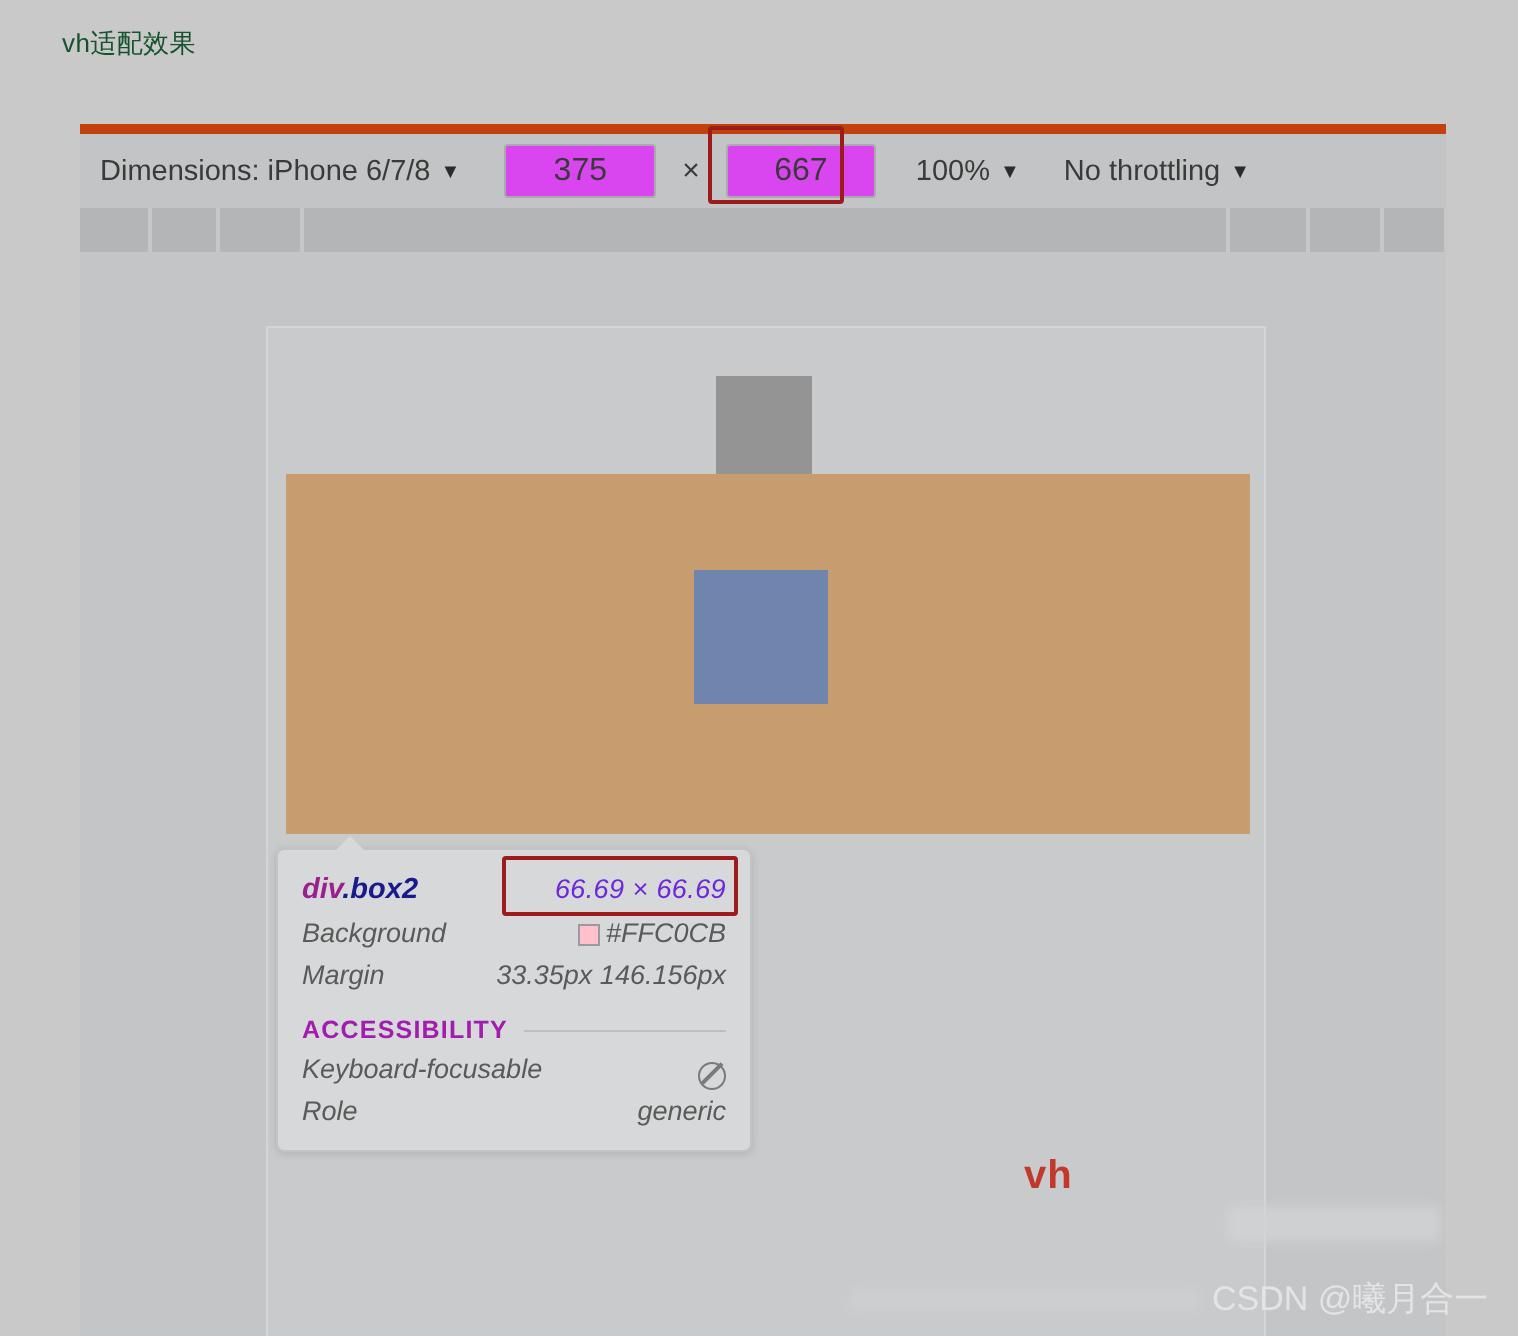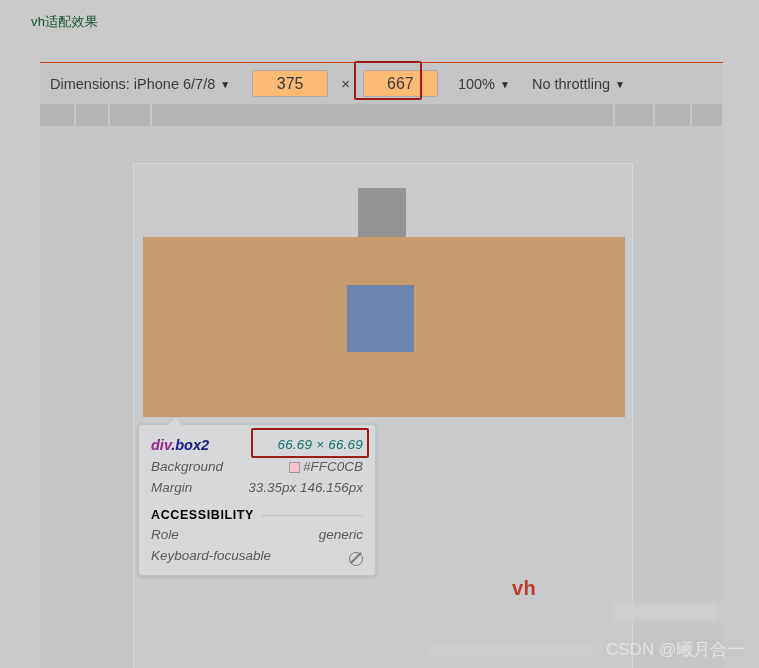--- a/index.html
+++ b/index.html
@@ -20,32 +20,32 @@
     font-size: 13px; color: #14532d; letter-spacing: .2px;
   }
 
   
   #device-toolbar {
     position: absolute; left: 40px; top: 62px;
     width: 683px; height: 42px;
     background: #c3c4c5;
     display: flex; align-items: center;
     padding-left: 10px;
-    border-top: 1px solid #c2410c;
+    border-top: 5px solid #c2410c;
   }
   .tb-label {
     font-size: 14.5px; color: #3a3a3a; white-space: nowrap;
   }
   .caret {
     display: inline-block; margin-left: 5px;
     font-size: 10px; color: #2b2b2b; transform: translateY(-1px);
   }
   .tb-input {
     height: 27px; min-width: 75px;
-    background: #fdba74;
+    background: #d946ef;
     border: 1px solid #a9aaab;
     border-radius: 2px;
     display: flex; align-items: center; justify-content: center;
     font-size: 16px; color: #3a3a3a;
   }
   #dim-select { margin-right: 22px; }
   #width-input { width: 76px; margin-right: 0; }
   .times { margin: 0 13px; font-size: 15px; color: #3a3a3a; }
   #height-wrap { position: relative; }
   #height-input { width: 64px; }
@@ -134,21 +134,21 @@
     display: flex; align-items: center; justify-content: space-between;
     line-height: 1.55; white-space: nowrap; font-style: italic;
   }
   #tt-header { position: relative; margin-bottom: 1px; }
   #tt-selector {
     font-size: 14.5px; font-weight: 700;
   }
   #tt-selector .tag { color: #9b1f8f; }
   #tt-selector .cls { color: #1a1a8c; }
   #tt-size {
-    font-size: 13.5px; color: #0f766e; letter-spacing: .2px;
+    font-size: 13.5px; color: #6d28d9; letter-spacing: .2px;
   }
   #size-annotation {
     position: absolute; right: -6px; top: -6px;
     width: 118px; height: 30px;
     border: 2.5px solid #9e1b1b;
     border-radius: 2px;
     pointer-events: none;
   }
   .tt-key { color: #5a5a5a; }
   .tt-val { color: #5a5a5a; }
@@ -156,21 +156,21 @@
   .swatch {
     display: inline-block; width: 11px; height: 11px;
     background: #ffc0cb; border: 1px solid #9a9a9a;
   }
   #tt-margin-val { letter-spacing: 0; }
   .tt-section {
     display: flex; align-items: center; gap: 8px;
     margin: 9px 0 3px 0;
   }
   .tt-section-title {
-    font-size: 12.5px; font-weight: 700; color: #000000;
+    font-size: 12.5px; font-weight: 700; color: #a21caf;
     letter-spacing: .6px; white-space: nowrap;
   }
   .tt-section-rule { flex: 1; height: 1px; background: #bdbebf; }
   .no-icon {
     display: inline-block; width: 14px; height: 14px;
     border: 1.6px solid #7a7a7a; border-radius: 50%;
     position: relative; transform: translateY(2px);
   }
   .no-icon::after {
     content: ""; position: absolute;
@@ -274,25 +274,25 @@
     <span id="tt-margin-val" class="tt-val">33.35px 146.156px</span>
   </div>
 
   <div class="tt-section">
     <span class="tt-section-title">ACCESSIBILITY</span>
     <span class="tt-section-rule"></span>
   </div>
 
 
   <div class="tt-row">
+    <span class="tt-key">Keyboard-focusable</span>
+    <span class="no-icon"></span>
+  </div>
+
+  <div class="tt-row">
     <span class="tt-key">Role</span>
     <span class="tt-val">generic</span>
-  </div>
-
-  <div class="tt-row">
-    <span class="tt-key">Keyboard-focusable</span>
-    <span class="no-icon"></span>
   </div>
 </div>
 
 <div id="redaction-a"></div>
 <div id="redaction-b"></div>
 <div id="watermark">CSDN @曦月合一</div>
 
 </body></html>

